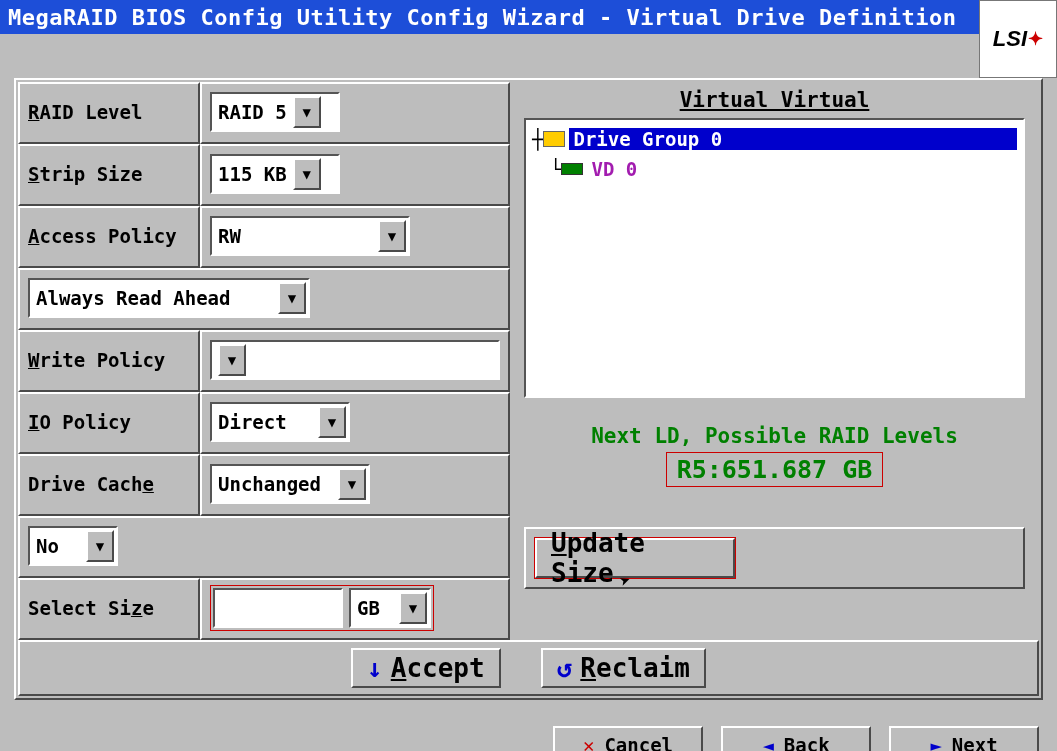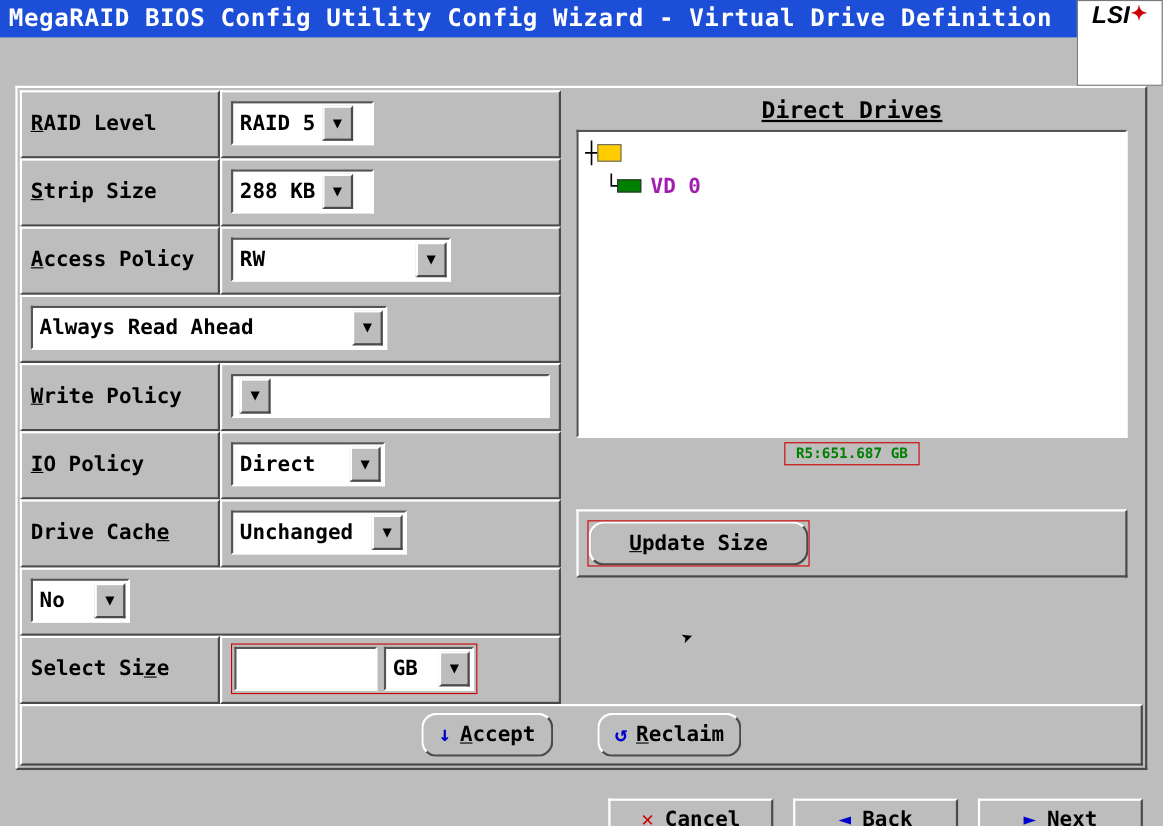--- a/index.html
+++ b/index.html
@@ -25,21 +25,21 @@
   }
   .logo-box {
     position: absolute;
     top: 0;
     right: 0;
     width: 78px;
     height: 78px;
     background: #ffffff;
     border: 1px solid #777;
     display: flex;
-    align-items: flex-start;
+    align-items: center;
     justify-content: center;
     font-family: Arial, sans-serif;
   }
   .logo-text { font-size: 22px; font-style: italic; font-weight: bold; color:#000; }
   .logo-star { color:#cc0000; font-size:18px; margin-left:1px; }
   .spacer-top { height: 44px; }
   .main-panel {
     margin: 0 14px 14px 14px;
     background: #bdbdbd;
     border-top: 2px solid #ffffff;
@@ -109,29 +109,29 @@
     border-right:2px solid #fff;
     border-bottom:2px solid #fff;
     height: 280px;
     padding:4px 6px;
   }
   .tree-row { display:flex; align-items:center; height:30px; font-size:19px; }
   .tree-sel { background:#0000cc; color:#fff; flex:1; padding-left:4px; }
   .tree-plain { color:#a21caf; padding-left:4px; }
   .tree-line { color:#000; font-weight:normal; font-size:19px; }
   .next-ld { text-align:center; margin-top:26px; font-size:21px; color:#008000; }
-  .r5-val { display:inline-block; border:1px solid #cc0000; padding:2px 10px; color:#008000; font-size:13px; margin-top:4px; }
+  .r5-val { display:inline-block; border:1px solid #cc0000; padding:2px 10px; color:#008000; font-size:25px; margin-top:4px; }
   .redbox { border:1px solid #cc0000; padding:2px; display:inline-flex; align-items:center; gap:6px; }
   .btn {
     display:inline-flex; align-items:center; justify-content:center;
     background:#bdbdbd;
     border-top:2px solid #fff; border-left:2px solid #fff;
     border-right:2px solid #4a4a4a; border-bottom:2px solid #4a4a4a;
-    height:40px; font-size:19px; color:#000; cursor:pointer;
-    padding:0 14px; gap:8px;border-radius:14px;
+    height:40px; font-size:26px; color:#000; cursor:pointer;
+    padding:0 14px; gap:8px;
   }
   .btn-row-inner {
     border-top: 2px solid #ffffff;
     border-left: 2px solid #ffffff;
     border-right: 2px solid #4a4a4a;
     border-bottom: 2px solid #4a4a4a;
     height:56px; display:flex; align-items:center; justify-content:center; gap:40px;
   }
   .nav-row {
     display:flex; justify-content:flex-end; gap:18px;
@@ -199,21 +199,21 @@
       </div>
 
       <div class="row">
         <div class="cell label-cell">
           <span></span>
             <span class="u">S</span>
             <span>trip Size</span>
         </div>
         <div class="cell ctrl-cell">
           <div class="select" style="width:130px">
-            <span class="val">288 KB</span>
+            <span class="val">115 KB</span>
             <div class="dd-btn">▼</div>
           </div>
         </div>
       </div>
 
       <div class="row">
         <div class="cell label-cell">
           <span></span>
             <span class="u">A</span>
             <span>ccess Policy</span>
@@ -221,21 +221,21 @@
         <div class="cell ctrl-cell">
           <div class="select" style="width:200px">
             <span class="val" style="flex:1">RW</span>
             <div class="dd-btn">▼</div>
           </div>
         </div>
       </div>
 
       <div class="row">
         <div class="cell ctrl-cell">
-          <div class="select" style="width:324px">
+          <div class="select" style="width:282px">
             <span class="val" style="flex:1">Always Read Ahead</span>
             <div class="dd-btn">▼</div>
           </div>
         </div>
       </div>
 
       <div class="row">
         <div class="cell label-cell">
           <span></span>
             <span class="u">W</span>
@@ -298,32 +298,34 @@
               <span class="val" style="flex:1">GB</span>
               <div class="dd-btn">▼</div>
             </div>
           </span>
         </div>
       </div>
 
     </div>
 
     <div class="col-right">
-      <div class="vd-header">Direct Drives</div>
+      <div class="vd-header">Virtual Virtual</div>
       <div class="tree-box">
         <div class="tree-row">
           <span class="tree-line">┼</span>
           <span class="dg-icon"></span>
+          <span class="tree-sel">Drive Group 0</span>
         </div>
         <div class="tree-row" style="padding-left:18px">
           <span class="tree-line">└</span>
           <span class="vd-icon"></span>
           <span class="tree-plain">VD 0</span>
         </div>
       </div>
+      <div class="next-ld">Next LD, Possible RAID Levels</div>
       <div style="text-align:center">
         <span class="r5-val">R5:651.687 GB</span>
       </div>
 
       <div style="height:40px"></div>
       <div class="update-wrap">
         <span class="redbox" style="padding:0">
           <div class="btn" style="width:200px">
             <span><span class="u">U</span>pdate Size</span>
           </div>

